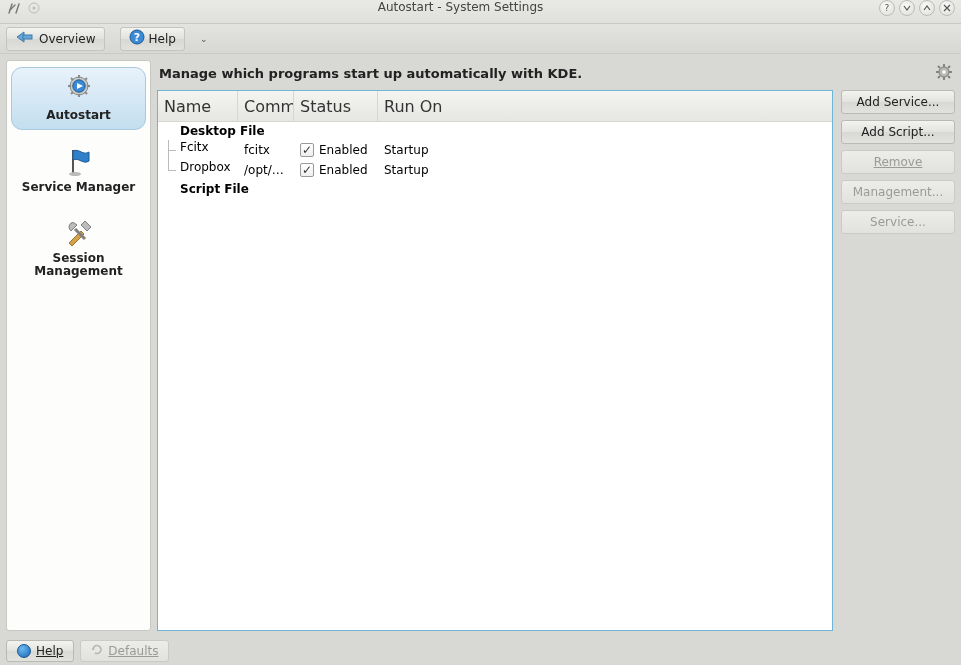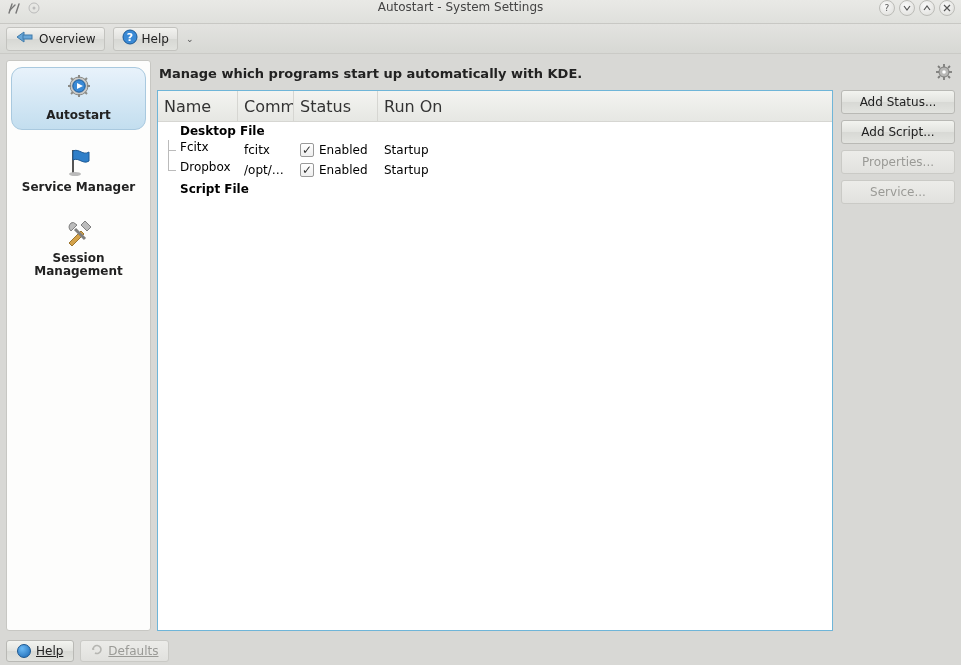--- a/index.html
+++ b/index.html
@@ -37,21 +37,21 @@
     width: 16px; height: 16px; display:flex; align-items:center; justify-content:center;
     color:#777;
   }
 
   
   .toolbar {
     height: 30px;
     background: linear-gradient(to bottom, #e3e3e0, #d7d8d4);
     display: flex;
     align-items: center;
-    gap: 8px;
+    gap: 15px;
     padding: 0 6px;
     border-bottom: 1px solid #cacac6;
   }
   .tbutton {
     height: 24px;
     display: flex;
     align-items: center;
     gap: 4px;
     padding: 0 8px;
     border: 1px solid #c3c3bf;
@@ -377,23 +377,26 @@
               <span>Enabled</span>
             </div>
             <div class="cell run">Startup</div>
           </div>
 
           <div class="group-row">Script File</div>
         </div>
       </div>
 
       <div class="rightcol">
-        <div class="btn">Add Status...</div>
+        <div class="btn">Add Service...</div>
         <div class="btn">Add Script...</div>
-        <div class="btn disabled">Properties...</div>
+        <div class="btn disabled">
+            <span class="underline">Remove</span>
+          </div>
+        <div class="btn disabled">Management...</div>
         <div class="btn disabled">Service...</div>
       </div>
     </div>
   </div>
 </div>
 
 <div class="footer">
   <div class="fbtn">
     <span class="help-ball"></span>
     <span class="underline">Help</span>

